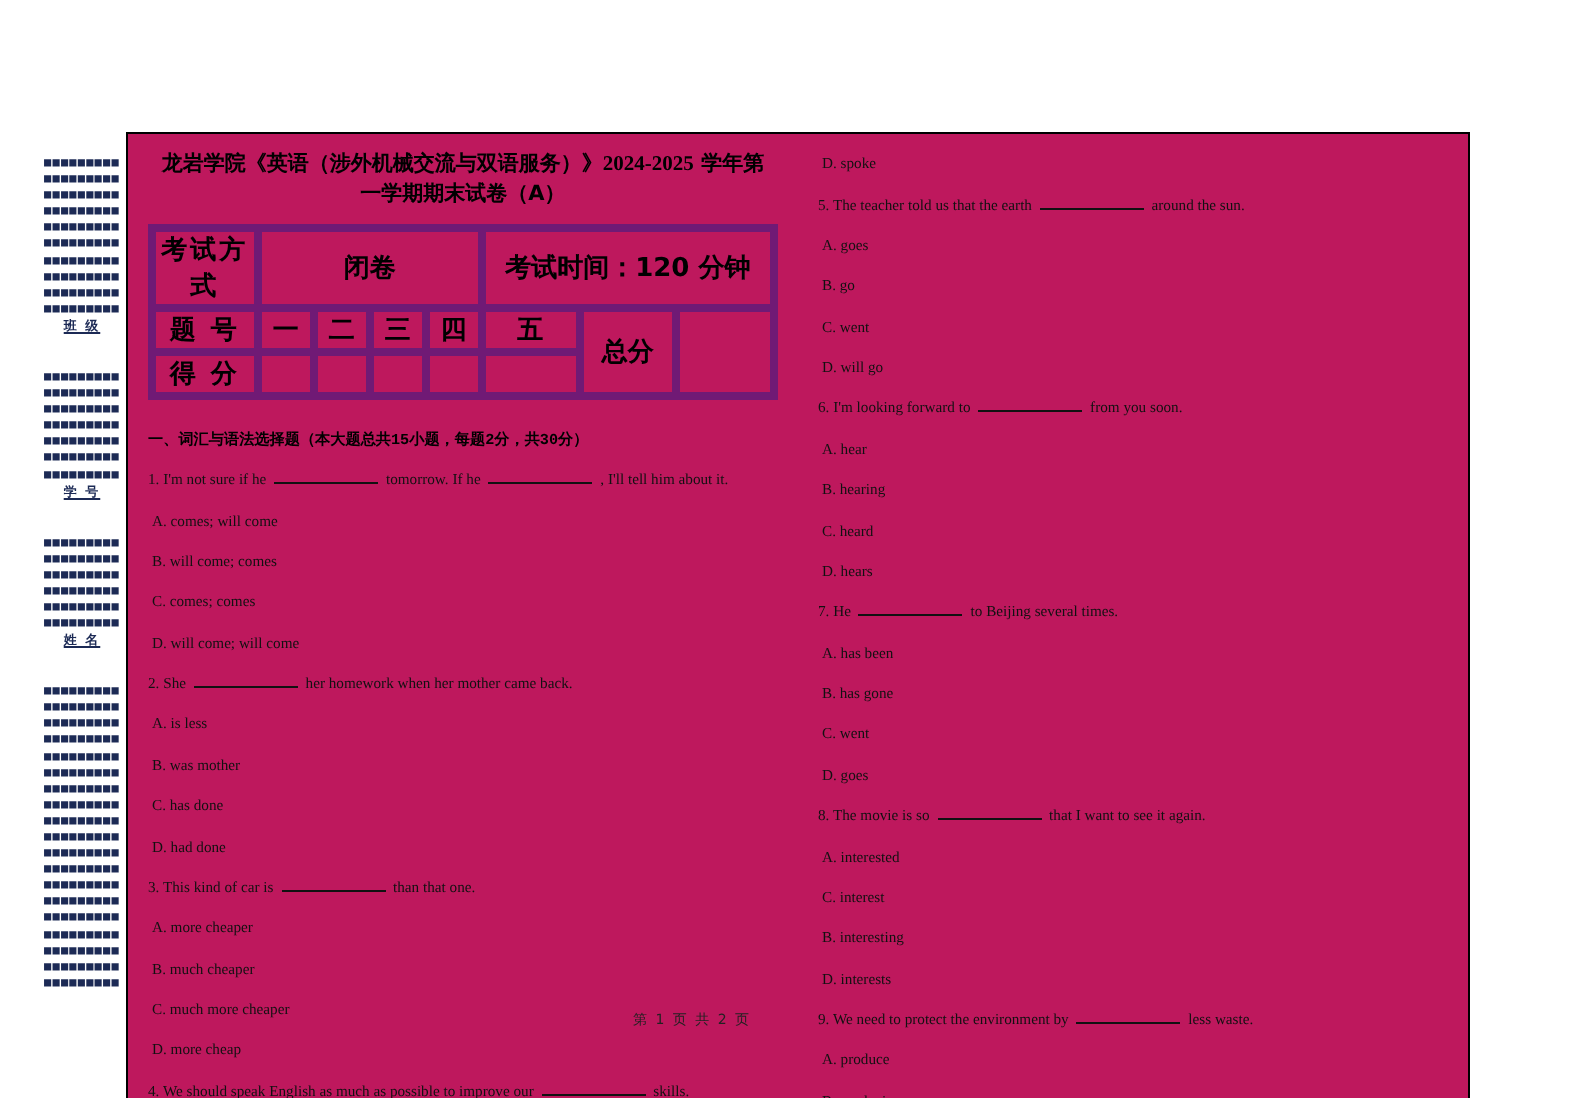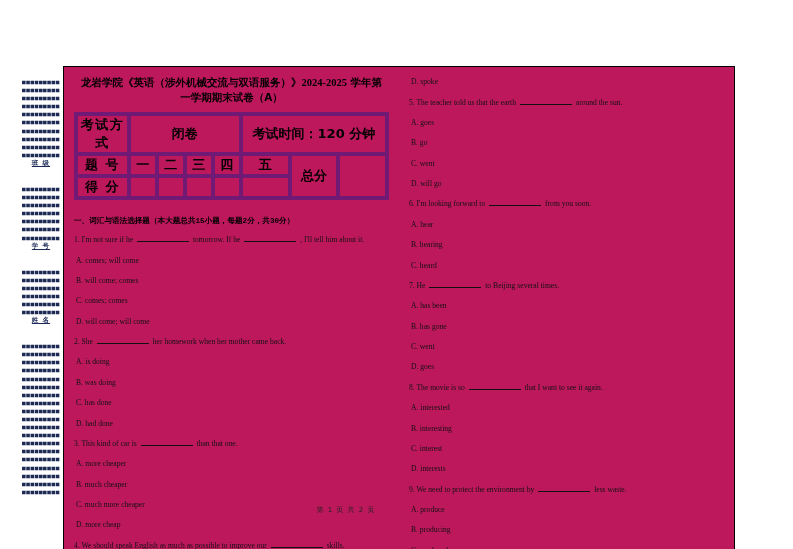--- a/index.html
+++ b/index.html
@@ -265,22 +265,22 @@
 
         <div class="section-head">一、词汇与语法选择题（本大题总共15小题，每题2分，共30分）</div>
 
         <div id="left-questions">
             <div class="q-stem"><span>1. I'm not sure if he </span><span class="blankline"></span><span> tomorrow. If he </span><span class="blankline"></span><span> , I'll tell him about it.</span></div>
             <div class="q-opt">A. comes; will come</div>
             <div class="q-opt">B. will come; comes</div>
             <div class="q-opt">C. comes; comes</div>
             <div class="q-opt">D. will come; will come</div>
             <div class="q-stem"><span>2. She </span><span class="blankline"></span><span> her homework when her mother came back.</span></div>
-            <div class="q-opt">A. is doing</div>
-            <div class="q-opt">B. was doing</div>
+            <div class="q-opt">A. is less</div>
+            <div class="q-opt">B. was mother</div>
             <div class="q-opt">C. has done</div>
             <div class="q-opt">D. had done</div>
             <div class="q-stem"><span>3. This kind of car is </span><span class="blankline"></span><span> than that one.</span></div>
             <div class="q-opt">A. more cheaper</div>
             <div class="q-opt">B. much cheaper</div>
             <div class="q-opt">C. much more cheaper</div>
             <div class="q-opt">D. more cheap</div>
             <div class="q-stem"><span>4. We should speak English as much as possible to improve our </span><span class="blankline"></span><span> skills.</span></div>
             <div class="q-opt">A. speaking</div>
             <div class="q-opt">B. spoken</div>
@@ -293,29 +293,30 @@
             <div class="q-opt">D. spoke</div>
             <div class="q-stem"><span>5. The teacher told us that the earth </span><span class="blankline"></span><span> around the sun.</span></div>
             <div class="q-opt">A. goes</div>
             <div class="q-opt">B. go</div>
             <div class="q-opt">C. went</div>
             <div class="q-opt">D. will go</div>
             <div class="q-stem"><span>6. I'm looking forward to </span><span class="blankline"></span><span> from you soon.</span></div>
             <div class="q-opt">A. hear</div>
             <div class="q-opt">B. hearing</div>
             <div class="q-opt">C. heard</div>
+            <div class="q-opt">D. hears</div>
             <div class="q-stem"><span>7. He </span><span class="blankline"></span><span> to Beijing several times.</span></div>
             <div class="q-opt">A. has been</div>
             <div class="q-opt">B. has gone</div>
             <div class="q-opt">C. went</div>
             <div class="q-opt">D. goes</div>
             <div class="q-stem"><span>8. The movie is so </span><span class="blankline"></span><span> that I want to see it again.</span></div>
             <div class="q-opt">A. interested</div>
+            <div class="q-opt">C. interest</div>
             <div class="q-opt">B. interesting</div>
-            <div class="q-opt">C. interest</div>
             <div class="q-opt">D. interests</div>
             <div class="q-stem"><span>9. We need to protect the environment by </span><span class="blankline"></span><span> less waste.</span></div>
             <div class="q-opt">A. produce</div>
             <div class="q-opt">B. producing</div>
             <div class="q-opt">C. produced</div>
           </div>
       </div>
 
     </div>
   </div>

